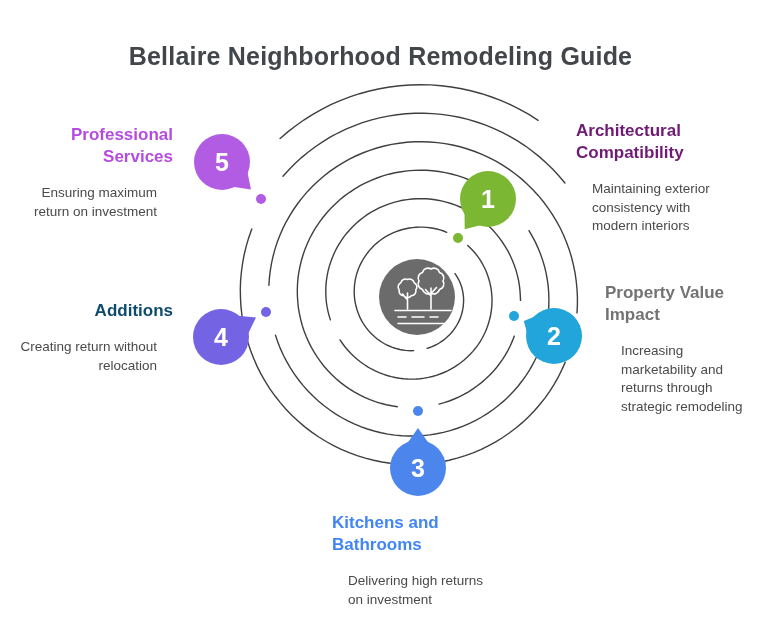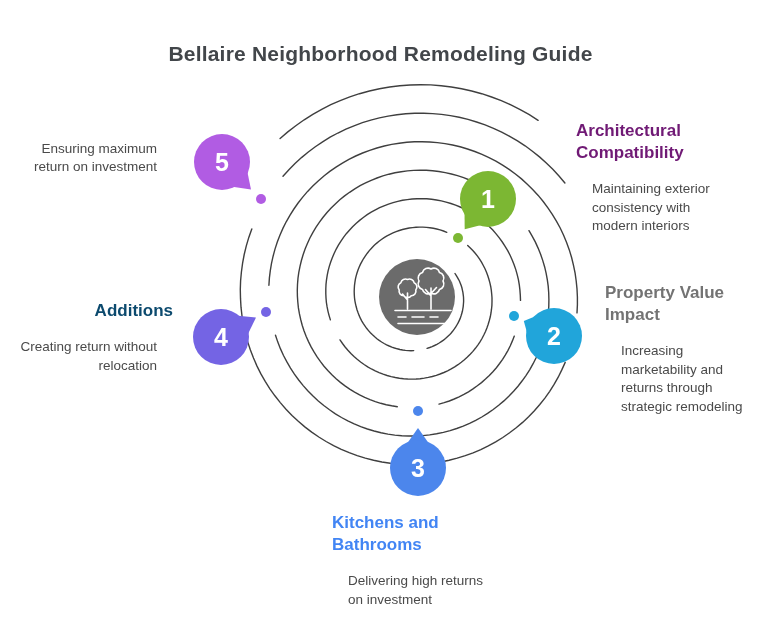--- a/index.html
+++ b/index.html
@@ -3,21 +3,21 @@
 <meta charset="utf-8">
 <style>
   html,body{margin:0;padding:0;background:#fff;}
   .canvas{
     position:relative;width:777px;height:631px;background:#ffffff;overflow:hidden;
     font-family:"Liberation Sans",sans-serif;
   }
   .canvas svg{position:absolute;left:0;top:0;}
   .title{
     position:absolute;top:42px;left:0;right:16px;text-align:center;
-    font-size:21px;font-weight:bold;letter-spacing:.2px;color:#42464a;
+    font-size:25px;font-weight:bold;letter-spacing:.2px;color:#42464a;
   }
   .label-block{position:absolute;}
   .label-block h2{margin:0 0 9px 0;font-size:17px;line-height:1.3;font-weight:bold;}
   .label-block p{margin:16px;font-size:13.5px;line-height:1.37;color:#4a4a4a;}
   .right{text-align:right;}
   .centered{text-align:left;}
   .num{
     font-size:25px;font-weight:bold;fill:#ffffff;text-anchor:middle;
     font-family:"Liberation Sans",sans-serif;
   }
@@ -90,16 +90,17 @@
     <h2 style="color: rgb(66, 133, 244);">Kitchens and Bathrooms</h2>
     <p>Delivering high returns on investment</p>
   </div>
 
   <div class="label-block right" style="right:604px;top:300px;width:170px;">
     <h2 style="color: #0c4a6e;">Additions</h2>
     <p>Creating return without relocation</p>
   </div>
 
   <div class="label-block right" style="right:604px;top:124px;width:170px;">
+    <h2 style="color: rgb(180, 76, 225);">Professional Services</h2>
     <p>Ensuring maximum return on investment</p>
   </div>
 
 </div>
 
 </body></html>

